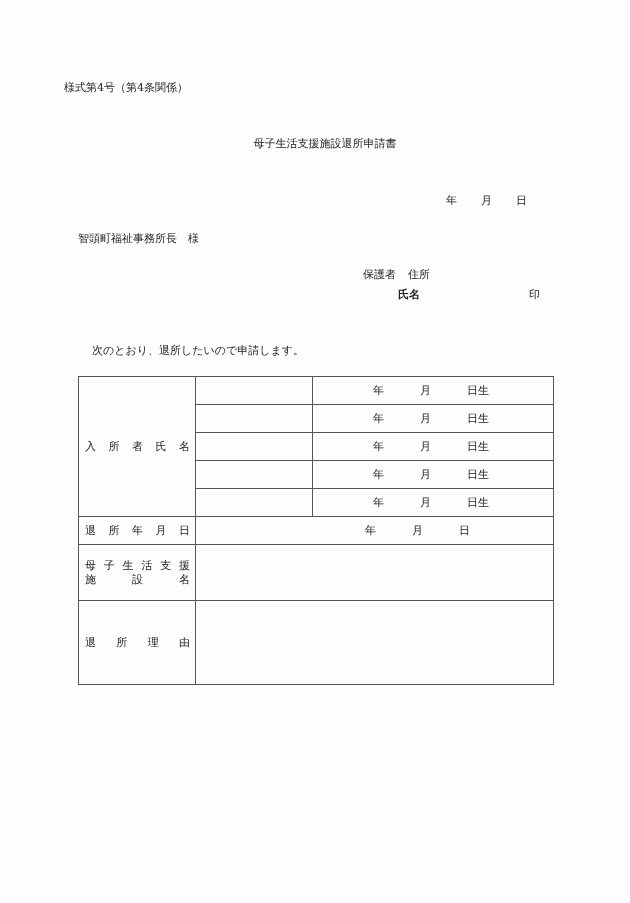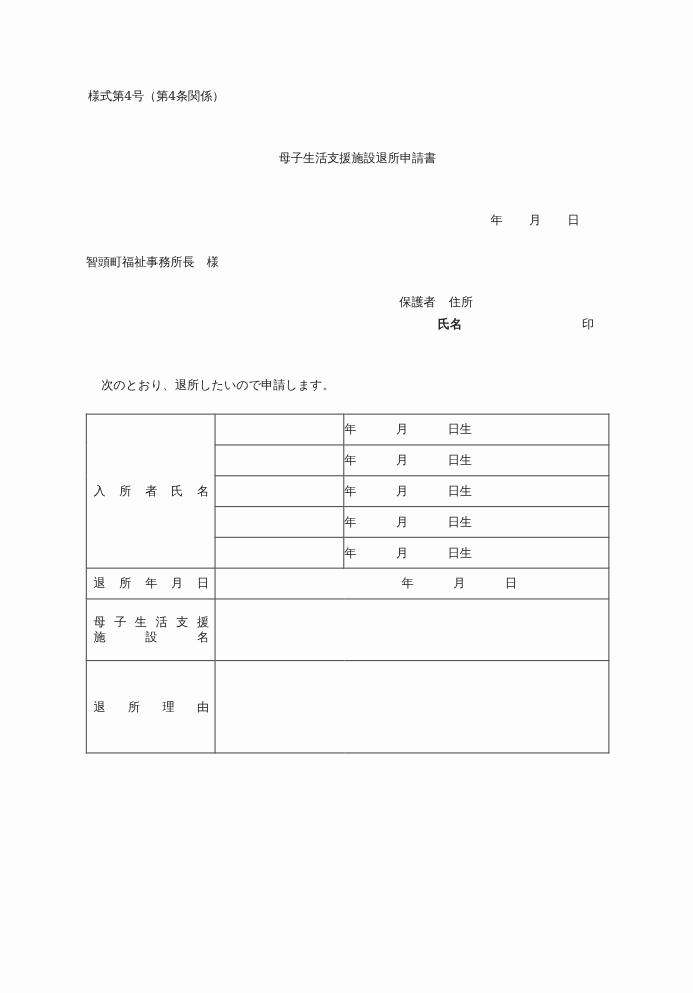--- a/index.html
+++ b/index.html
@@ -2,40 +2,40 @@
 <html><head>
 <meta charset="utf-8">
 <style>
   html, body { margin: 0; padding: 0; }
   body {
     width: 630px; height: 903px; background: #fdfdfd; position: relative;
     font-family: "DejaVu Serif", "Liberation Serif", serif; color: #222; font-size: 11px;
     overflow: hidden;
   }
   .abs { position: absolute; white-space: nowrap; }
-  .form-no { left: 80px; top: 80px; }
+  .form-no { left: 64px; top: 80px; }
   .title { left: 0; width: 618px; text-align: center; top: 136px; padding-left: 16px; }
   .title span { position: relative; left: 0px; }
   .date-line { top: 193px; left: 446px; }
   .date-line span { display: inline-block; }
   .addressee { left: 78px; top: 231px; }
   .guardian { left: 343px; top: 267px; margin-left: 20px; }
   .guardian-name { left: 398px; top: 287px; font-weight: bold; }
   .seal { left: 529px; top: 287px; }
   .intro { left: 92px; top: 343px; font-family: Liberation Mono, monospace; }
 
   table.form {
     position: absolute; left: 78px; top: 376px; width: 475px;
     border-collapse: collapse; table-layout: fixed;
   }
   table.form td { border: 1px solid #555; padding: 0; font-size: 11px; vertical-align: middle; }
   .lbl { width: 116px; }
   .lbl-inner { display: flex; justify-content: space-between; padding: 0 5px 0 6px; }
   .r28 td { height: 27px; }
-  .dob { text-align: left; padding-right: 4px !important; }
+  .dob { text-align: center; padding-right: 4px !important; }
   .dob span { display: inline-block; }
   .facility-lbl { padding: 0 5px 0 6px !important; line-height: 14px; }
   .spread { display: flex; justify-content: space-between; }
 </style>
 </head>
 <body>
 
 <div class="abs form-no">様式第4号（第4条関係）</div>
 <div class="abs title"><span>母子生活支援施設退所申請書</span></div>
 

